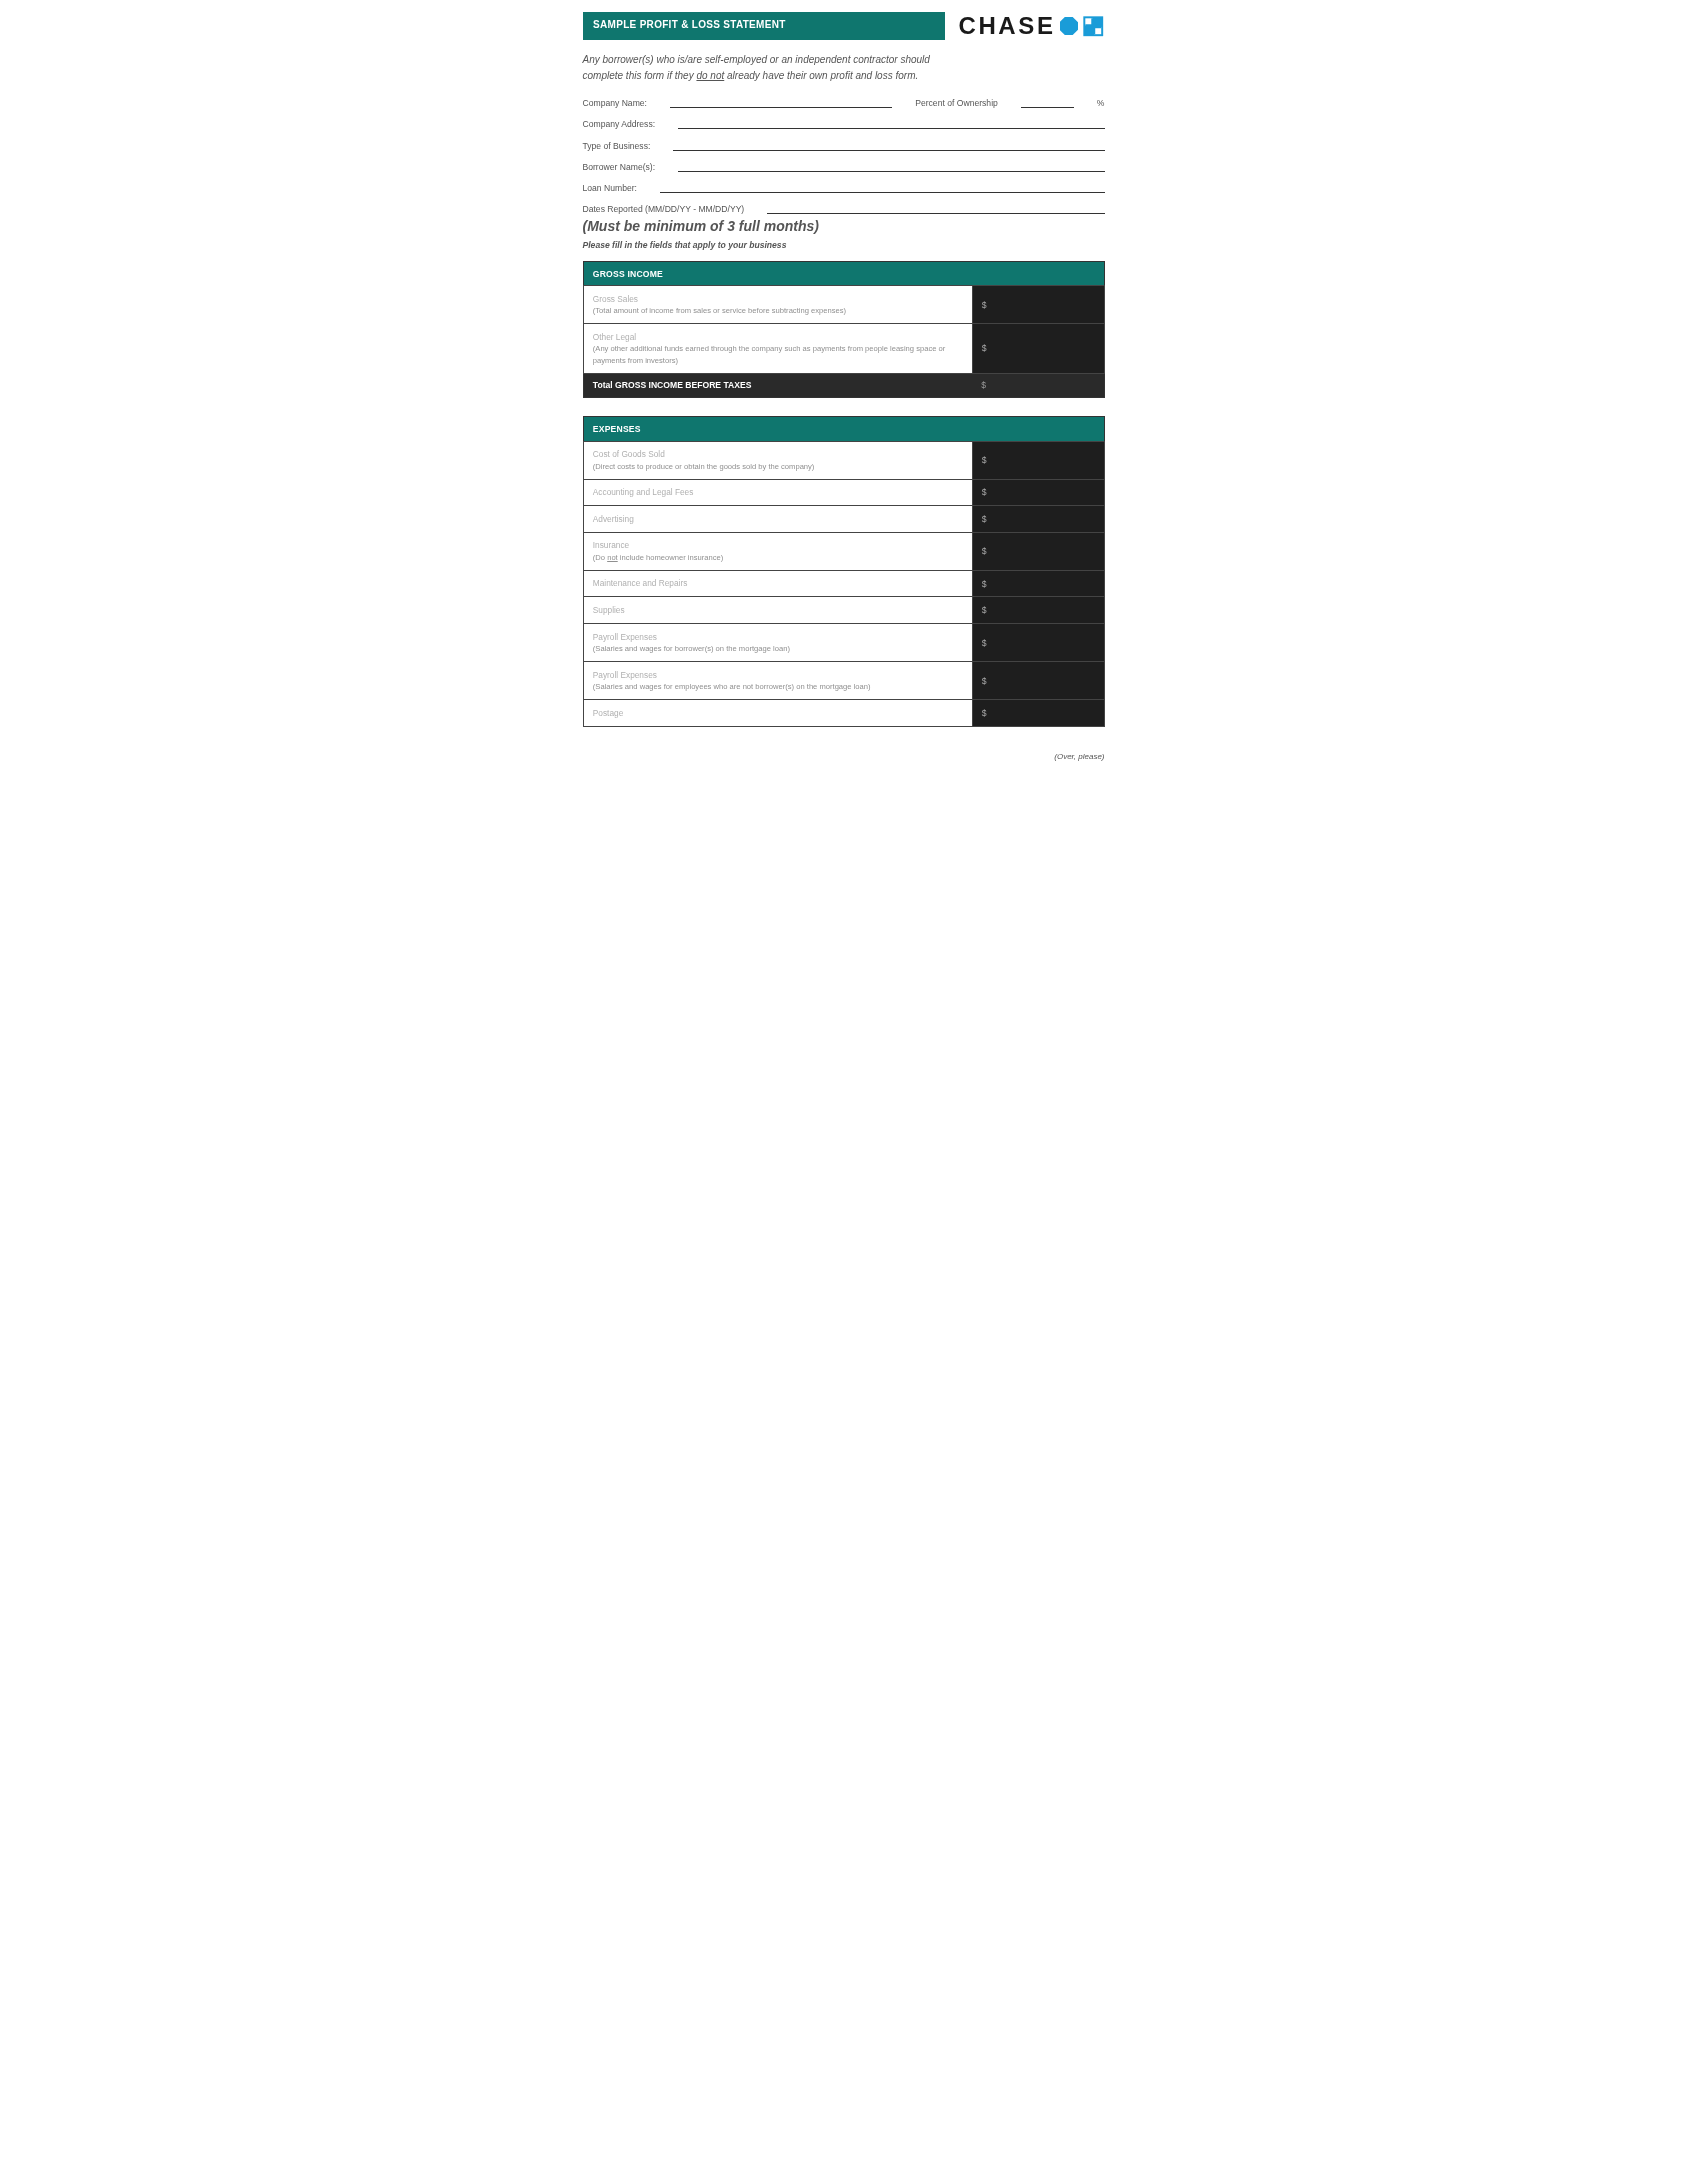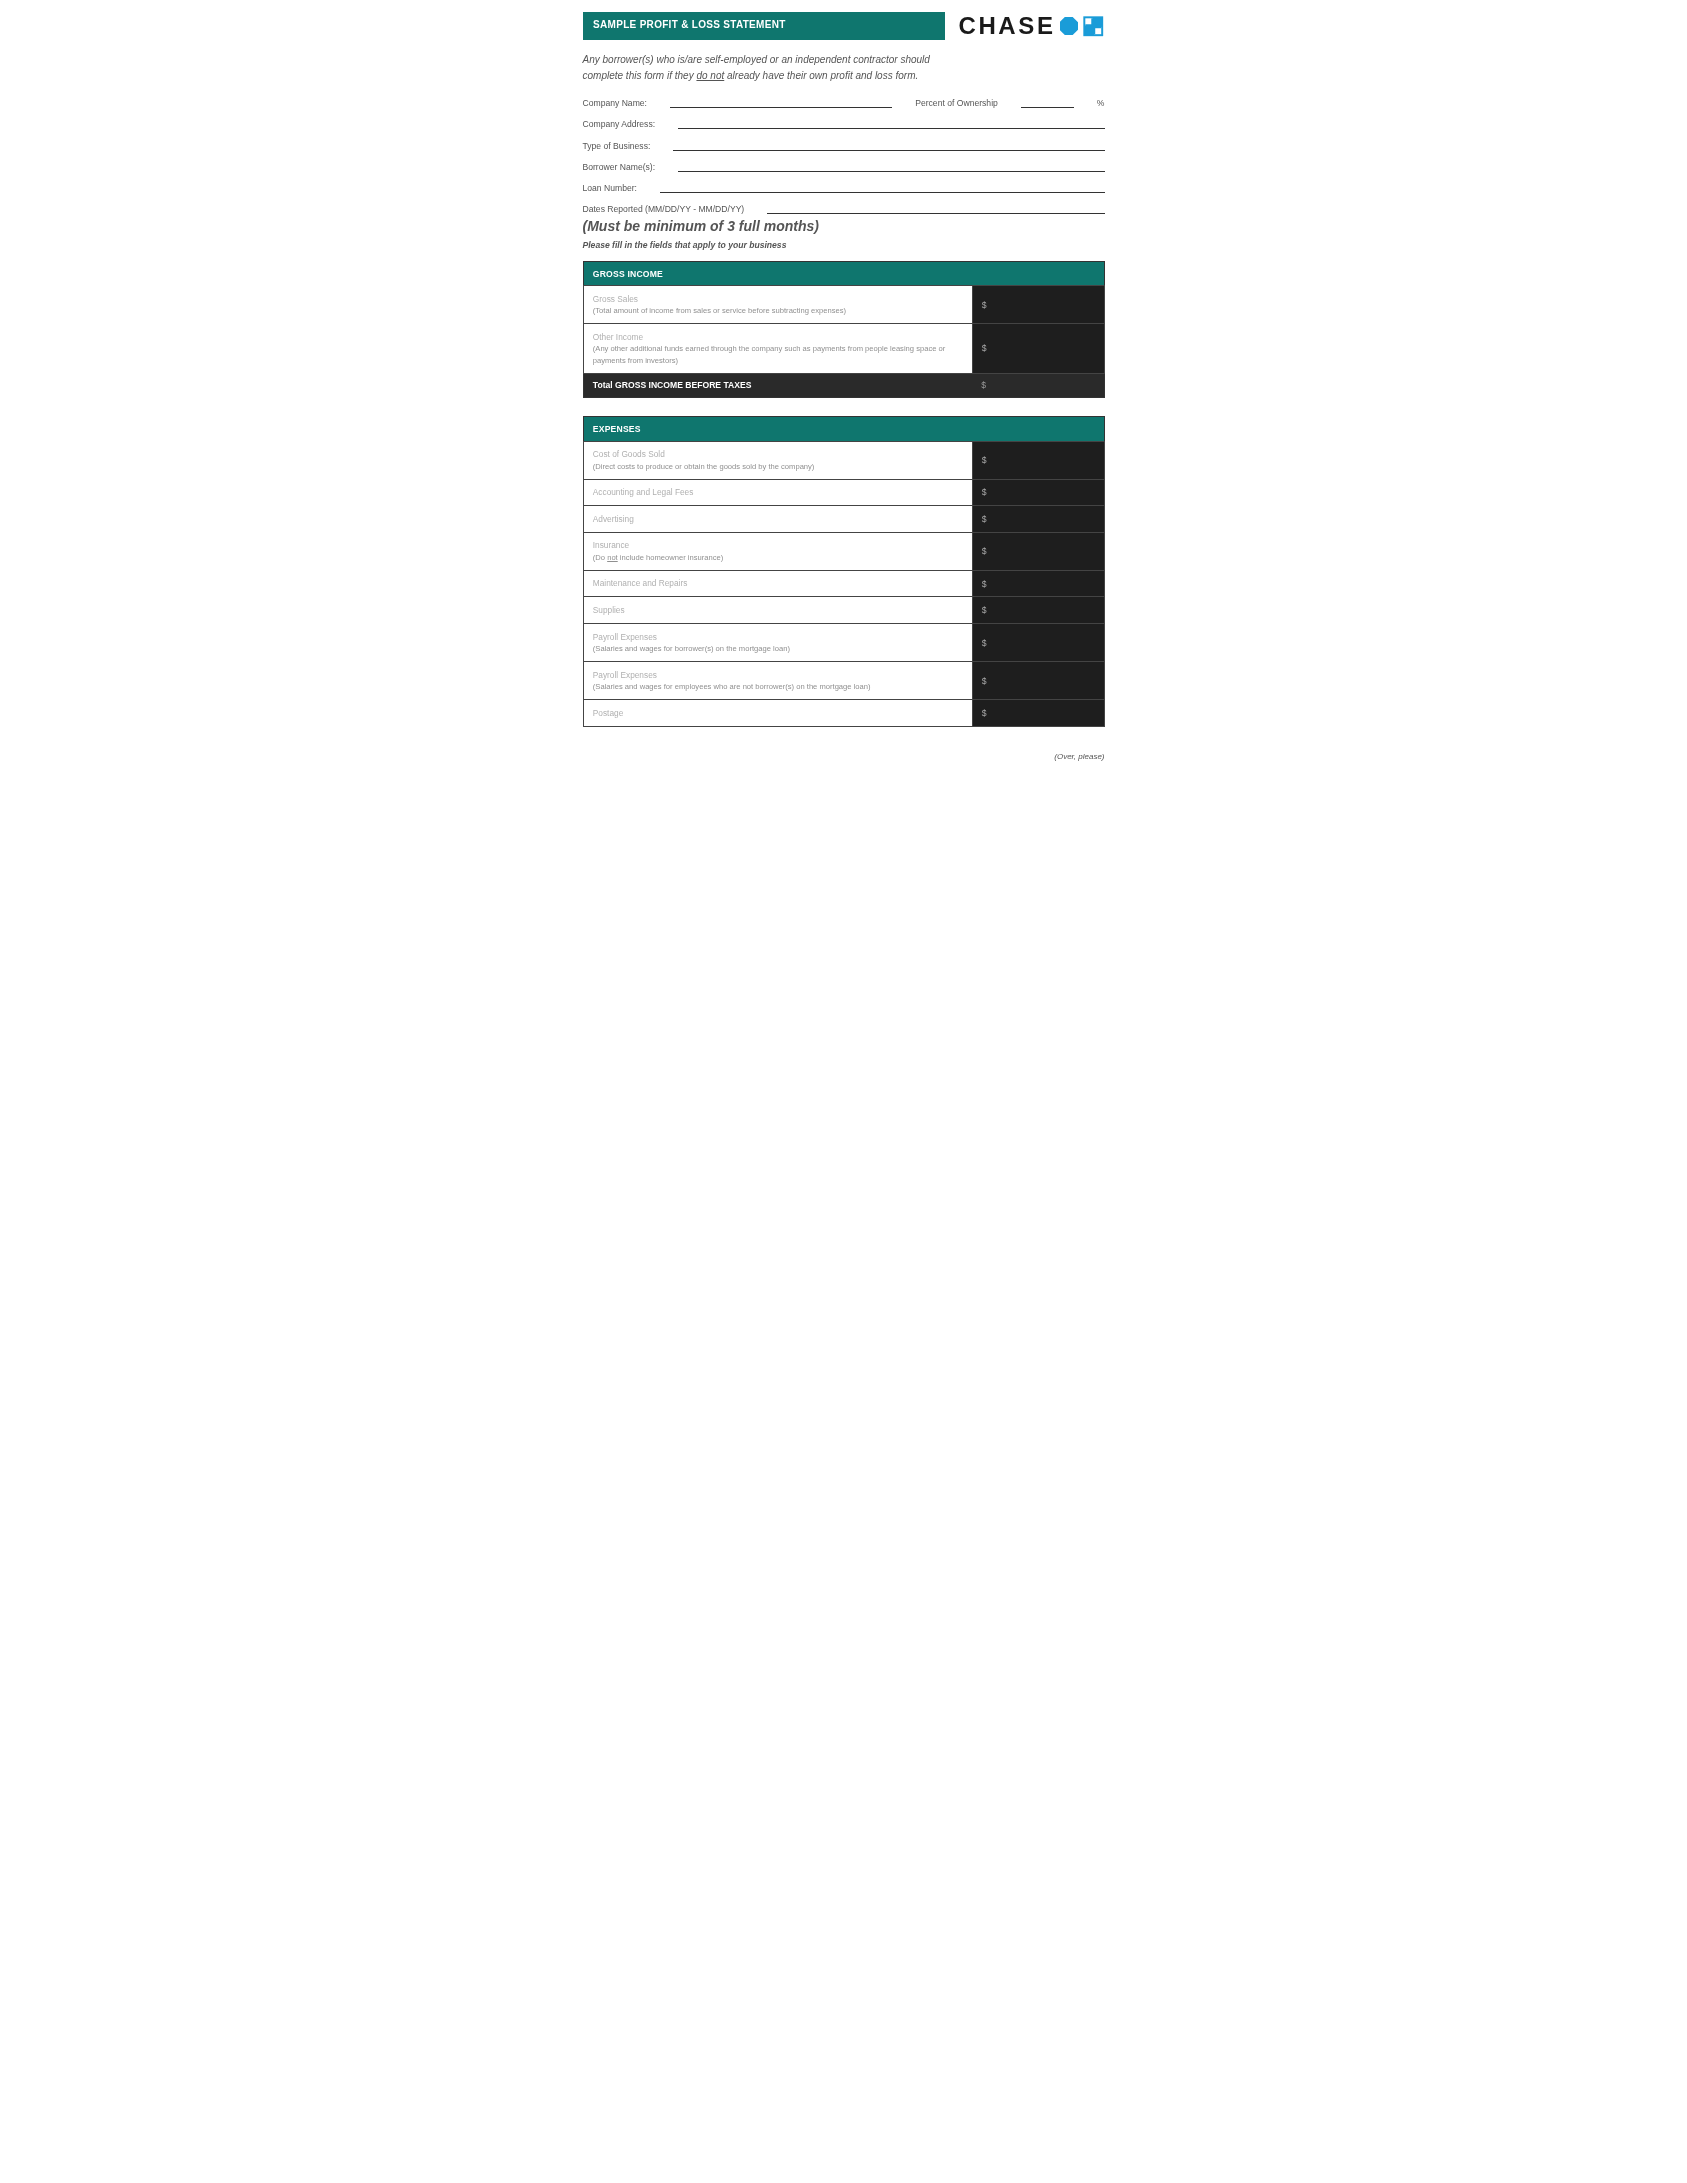--- a/index.html
+++ b/index.html
@@ -301,21 +301,21 @@
       <tr class="table-row">
         <td class="cell-label">
           <span class="cell-label-text">Gross Sales</span><br>
           <span class="cell-label-subtext">(Total amount of income from sales or service before subtracting expenses)</span>
         </td>
         <td class="cell-value dollar-cell">$</td>
       </tr>
 
       <tr class="table-row">
         <td class="cell-label">
-          <span class="cell-label-text">Other Income</span><br>
+          <span class="cell-label-text">Other Legal</span><br>
           <span class="cell-label-subtext">(Any other additional funds earned through the company such as payments from people leasing space or payments from investors)</span>
         </td>
         <td class="cell-value dollar-cell">$</td>
       </tr>
 
       <tr class="total-row">
         <td>Total GROSS INCOME BEFORE TAXES</td>
         <td class="dollar-cell" style="color:#999999;font-weight:normal;">$</td>
       </tr>
     </tbody>

